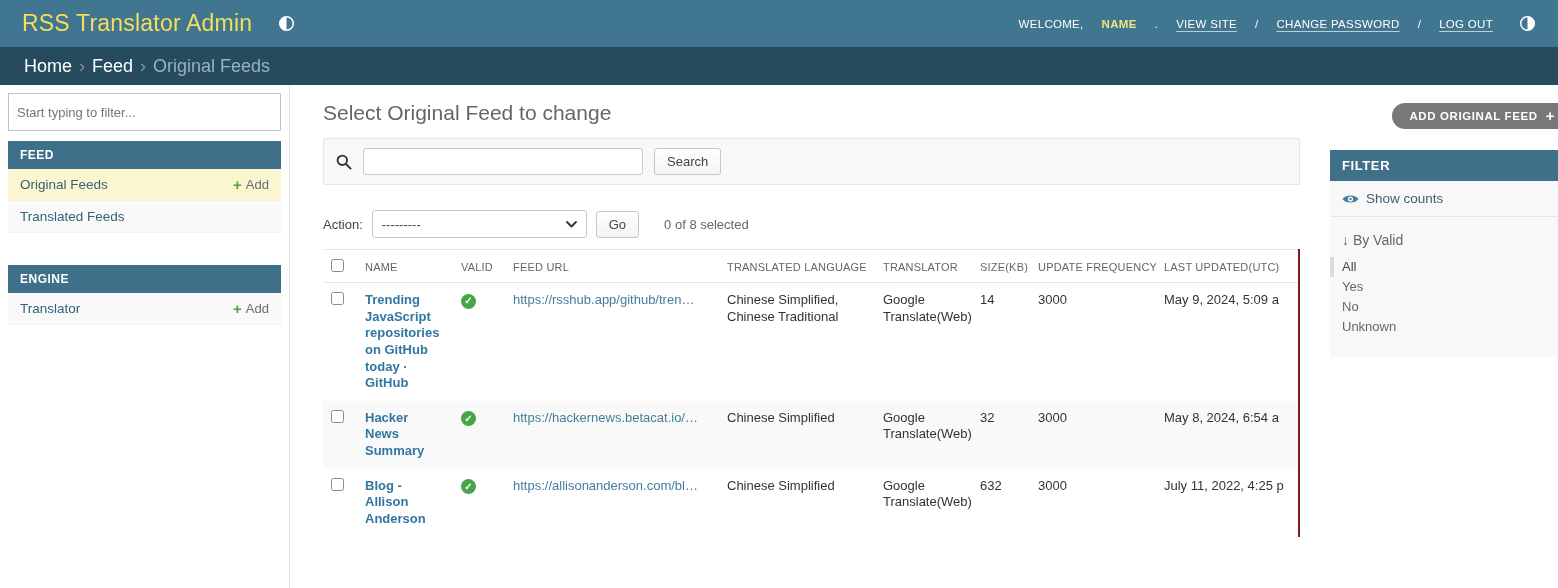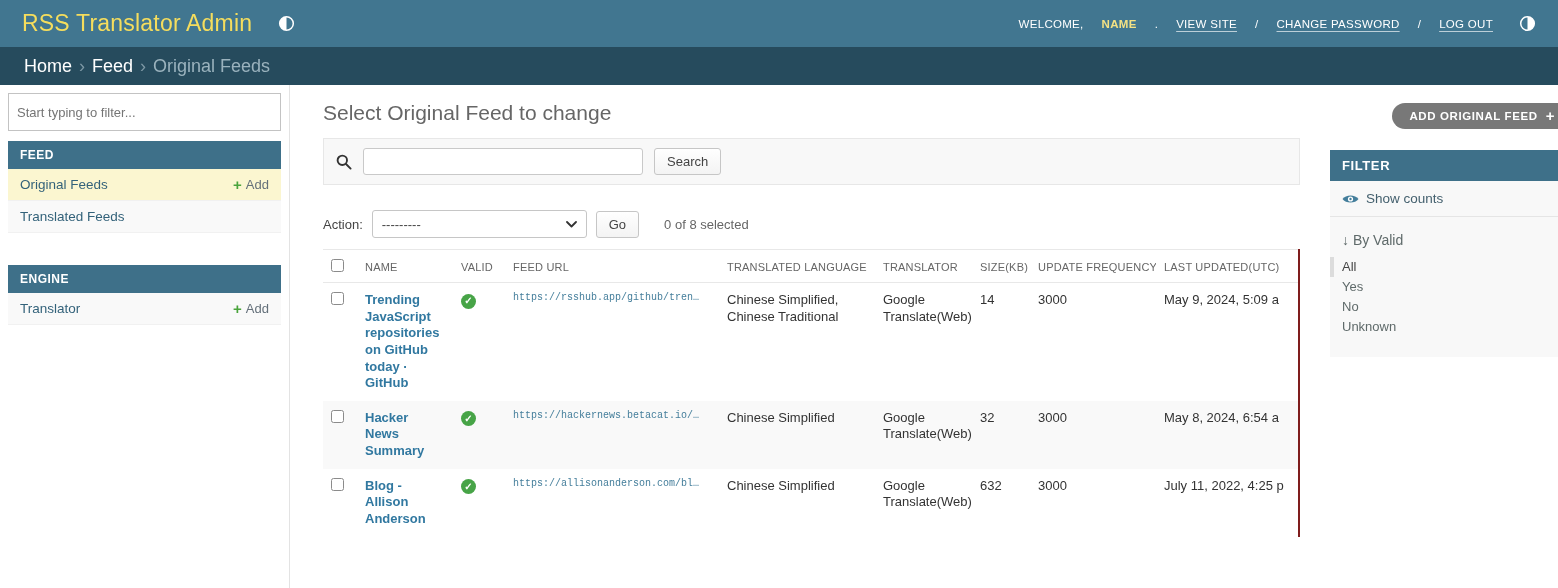--- a/index.html
+++ b/index.html
@@ -67,21 +67,21 @@
   table.results col.c-lang{width:156px} table.results col.c-trans{width:97px}
   table.results col.c-size{width:58px} table.results col.c-freq{width:126px}
   table.results col.c-upd{width:142px}
   table.results thead th { border-top:1px solid #e8e8e8; border-bottom:1px solid #e8e8e8;
     padding:9px 8px 8px; text-align:left; font-size:11px; font-weight:400; color:#666;
     letter-spacing:0.2px; white-space:nowrap; overflow:hidden; }
   table.results tbody tr:nth-child(even) { background:#f9f9f9; }
   table.results tbody td, table.results tbody th { padding:9px 8px; vertical-align:top;
     text-align:left; font-size:13px; line-height:1.28; color:#333; }
   .name-link { color:#3178a0; font-weight:600; font-size:13px; }
-  .url-link { color:#447e9b; font-size:10px; white-space:nowrap; display:block; overflow:hidden;font-family:Liberation Mono, monospace; }
+  .url-link { color:#447e9b; font-size:13px; white-space:nowrap; display:block; overflow:hidden; }
   .cell-nowrap { white-space:nowrap; overflow:hidden; display:block; }
   .row-checkbox, .selectall-checkbox { appearance:none; -webkit-appearance:none; width:13px;
     height:13px; border:1px solid #8b8b8b; border-radius:2.5px; background:#fff; cursor:pointer; }
   .valid-badge { width:15px; height:15px; border-radius:50%; background:#47a447; color:#fff;
     display:inline-flex; align-items:center; justify-content:center; font-size:10px;
     font-weight:700; line-height:1; }
 
   
   .right-col { width:240px; flex:0 0 240px; display:flex; flex-direction:column; }
   .add-object-btn { align-self:flex-end; margin-top:18px; background:#787878; border:none;

